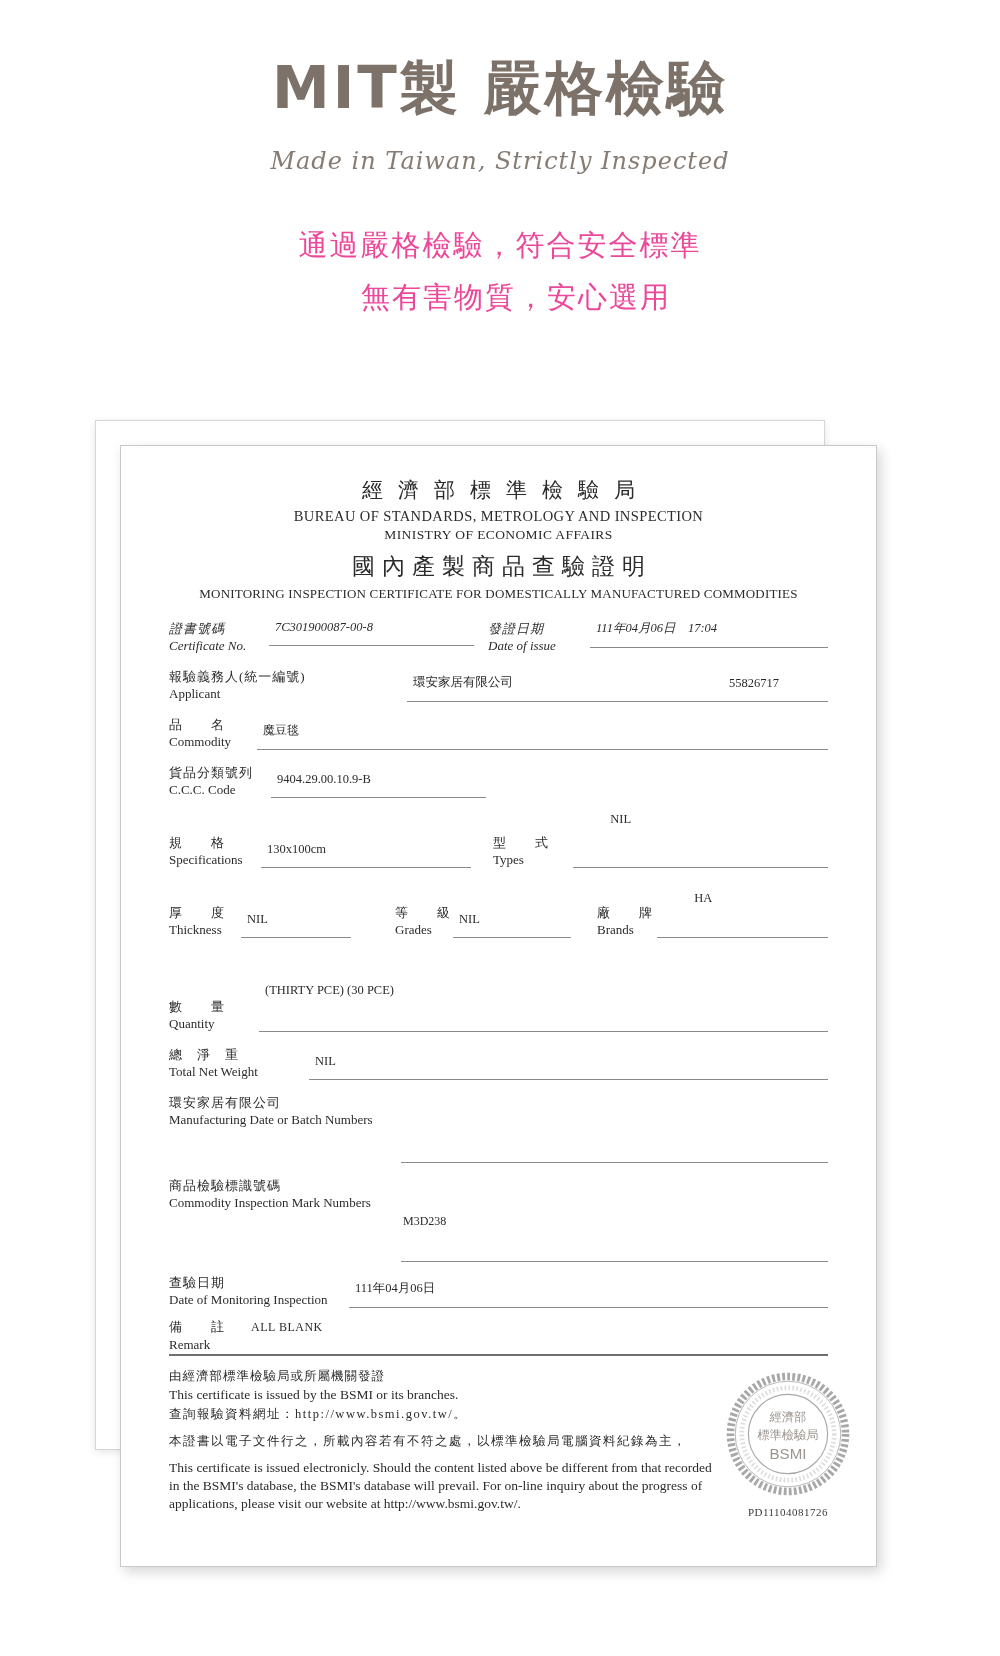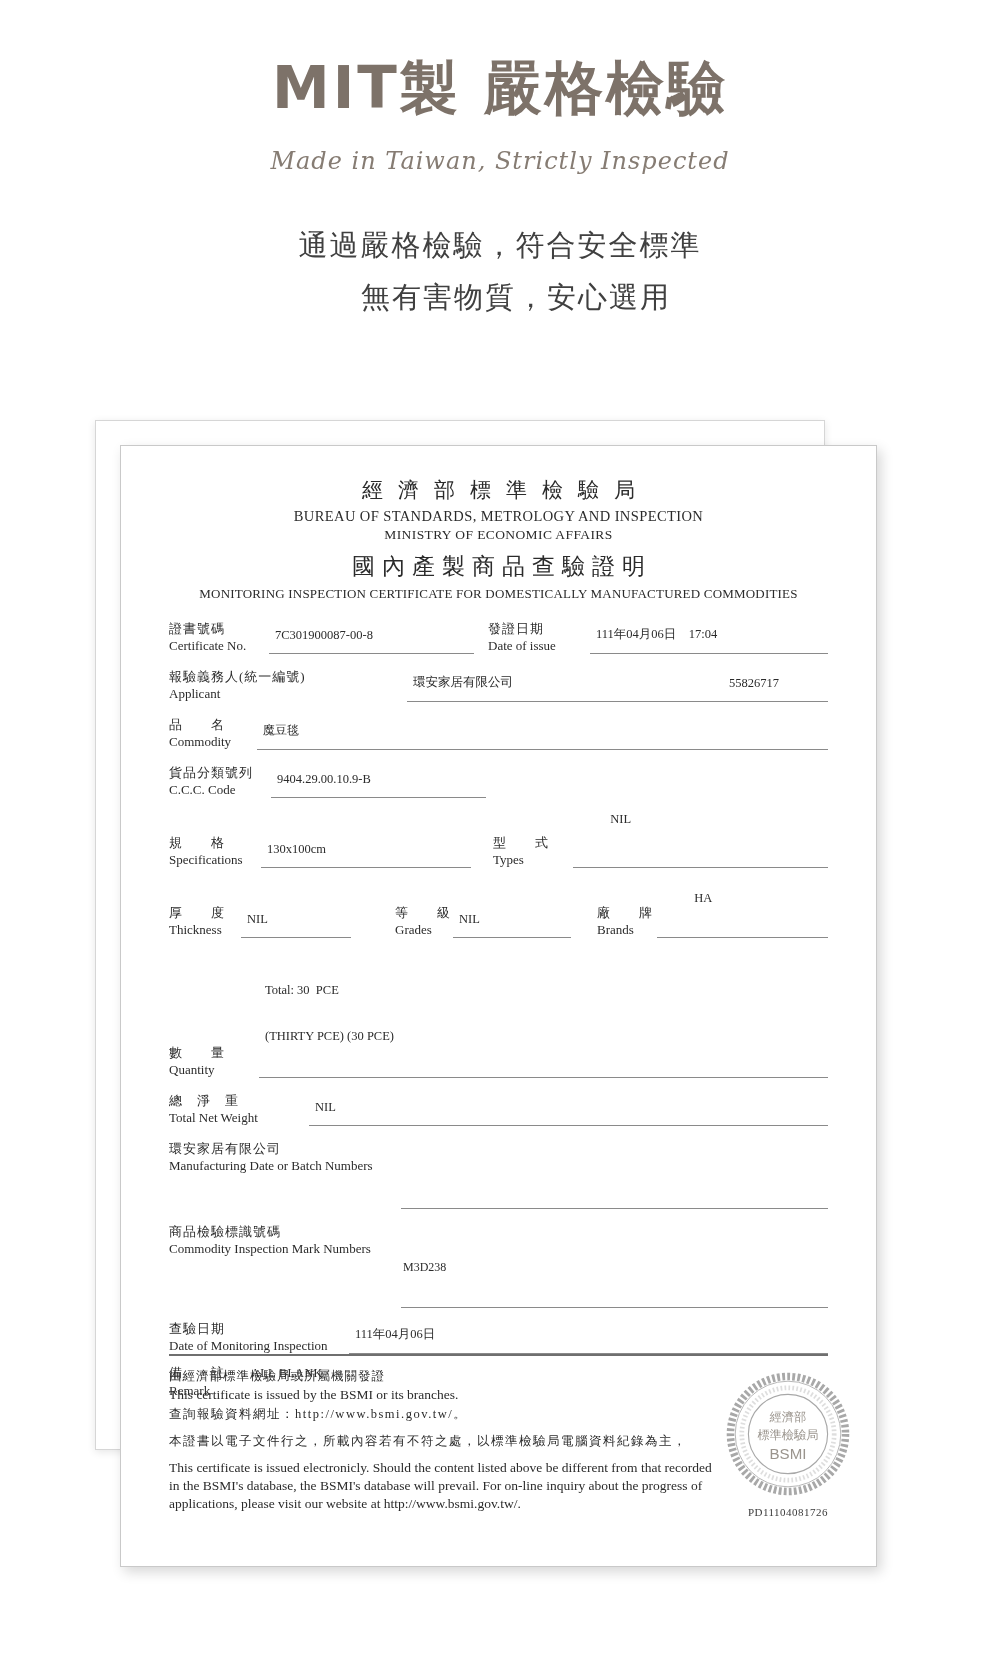--- a/index.html
+++ b/index.html
@@ -7,21 +7,21 @@
         font-family:"Liberation Sans",sans-serif;}
 
   
   .mk-title{position:absolute;top:50px;left:0;right:0;text-align:center;
             font-family:"DejaVu Sans",sans-serif;font-weight:bold;font-size:58px;
             letter-spacing:3px;color:#7d7269;}
   .mk-sub{position:absolute;top:147px;left:0;right:0;text-align:center;
           font-family:"DejaVu Serif",serif;font-style:italic;font-size:24px;
           letter-spacing:1px;color:#867c73;}
   .mk-tag{position:absolute;left:0;right:0;text-align:center;
-          font-family:"DejaVu Sans",sans-serif;font-size:29px;letter-spacing:2px;color:#404040;}
+          font-family:"DejaVu Sans",sans-serif;font-size:29px;letter-spacing:2px;color:#ec4899;}
   .mk-tag1{top:226px;}
   .mk-tag2{top:278px;margin-left:32px;}
 
   
   .sheet-back{position:absolute;left:95px;top:420px;width:728px;height:1028px;background:#fff;
               border:1px solid #d6d6d6;box-shadow:0 2px 8px rgba(0,0,0,.10);}
   .sheet-front{position:absolute;left:120px;top:445px;width:755px;height:1120px;background:#fff;
                border:1px solid #c9c9c9;box-shadow:4px 5px 12px rgba(0,0,0,.16);overflow:hidden;}
   .cert-body{position:absolute;left:0;top:0;right:0;bottom:0;padding:30px 48px 0;
              color:#2b2b2b;font-family:"Liberation Serif",serif;}
@@ -35,21 +35,21 @@
   .c-hd .en3{font-size:13px;margin-top:4px;letter-spacing:.2px;}
 
   
   .row{display:flex;align-items:flex-end;margin-top:14px;}
   .tallrow{margin-top:14px;}
   .lbl{flex:none;}
   .lbl .zh{font-size:13px;letter-spacing:1px;line-height:17px;}
   .lbl .en{font-size:13px;line-height:17px;}
   .val{border-bottom:1px solid #8a8a8a;font-size:12.5px;padding:0 4px 10px 6px;white-space:pre-wrap;}
   .flex1{flex:1;}
-  .grp{display:flex;align-items:flex-end;}
+  .grp{display:flex;align-items:flex-start;font-style:italic;}
   .split{display:flex;justify-content:space-between;align-items:flex-end;}
   .uniform{margin-right:45px;}
   .raise{position:relative;top:-15px;display:inline-block;}
   .raise-sm{position:relative;top:-6px;display:inline-block;}
   .qty div{line-height:16px;}
   .qty{padding-bottom:3px;}
   .tail{border-bottom:1px solid #8a8a8a;margin-left:232px;}
   .tail .mval{font-size:12px;display:inline-block;padding:2px 0 0 2px;}
   .remark-val{font-size:12px;letter-spacing:.5px;margin-left:26px;}
 
@@ -166,21 +166,20 @@
           <span class="raise-sm">HA</span>
         </div>
       </div>
 
       <div class="row">
         <div class="lbl" style="width:90px;">
           <div class="zh">數　　量</div>
           <div class="en">Quantity</div>
         </div>
         <div class="val flex1 qty">
-          <div>Total: 30  PCE</div>
           <div>(THIRTY PCE) (30 PCE)</div>
         </div>
       </div>
 
       <div class="row">
         <div class="lbl" style="width:140px;">
           <div class="zh">總　淨　重</div>
           <div class="en">Total Net Weight</div>
         </div>
         <div class="val flex1">NIL</div>

